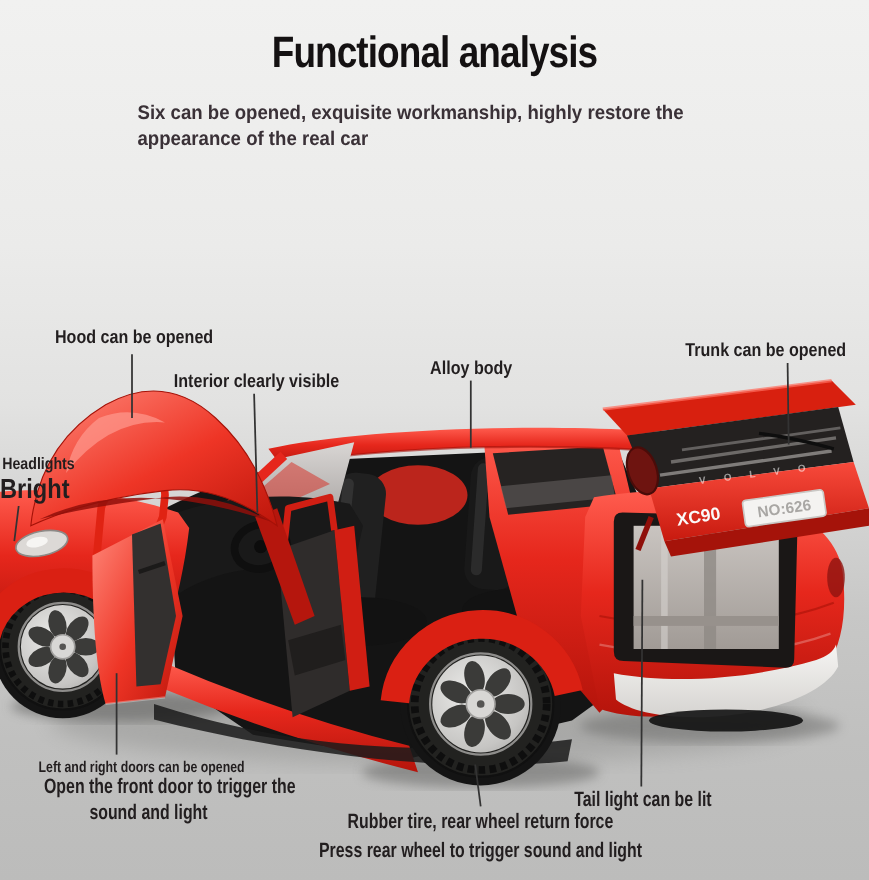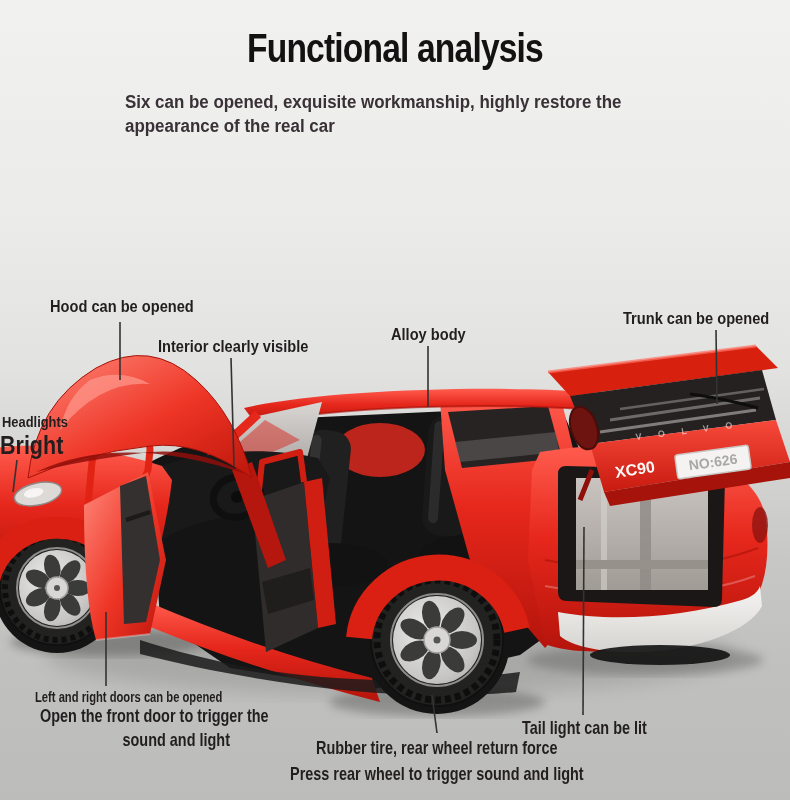--- a/index.html
+++ b/index.html
@@ -17,21 +17,21 @@
   }
   .subtitle{
     position:absolute;left:125px;top:90px;font-size:18px;font-weight:700;
     color:#3a3137;line-height:24px;transform:scaleX(.94);transform-origin:left top;white-space:nowrap;
   }
   .s17{font-size:17px;transform:scaleX(.86);transform-origin:left center;}
   .s15{font-size:15px;transform:scaleX(.86);transform-origin:left center;}
   .s25{font-size:25px;transform:scaleX(.86);transform-origin:left center;}
   .s14{font-size:14px;transform:scaleX(.80);transform-origin:left center;}
   .s19{font-size:19px;transform:scaleX(.76);transform-origin:left center;}
-  .door-block{position:absolute;left:10px;top:704px;width:250px;text-align:right;
+  .door-block{position:absolute;left:10px;top:704px;width:250px;text-align:center;
     font-weight:700;color:#221e1f;font-size:19px;line-height:24px;}
   .door-block .ln{transform:scaleX(.76);transform-origin:center;white-space:nowrap;}
 </style>
 </head>
 <body>
 
 <div class="stage">
 
   <svg class="scene" viewBox="0 0 790 800">
     <defs>

